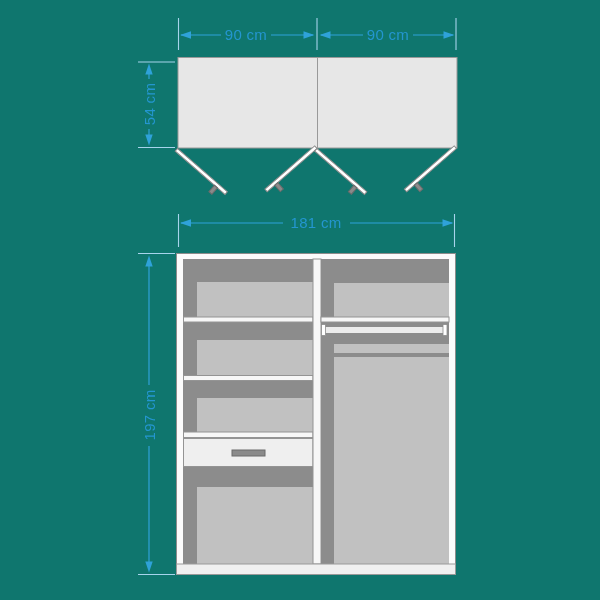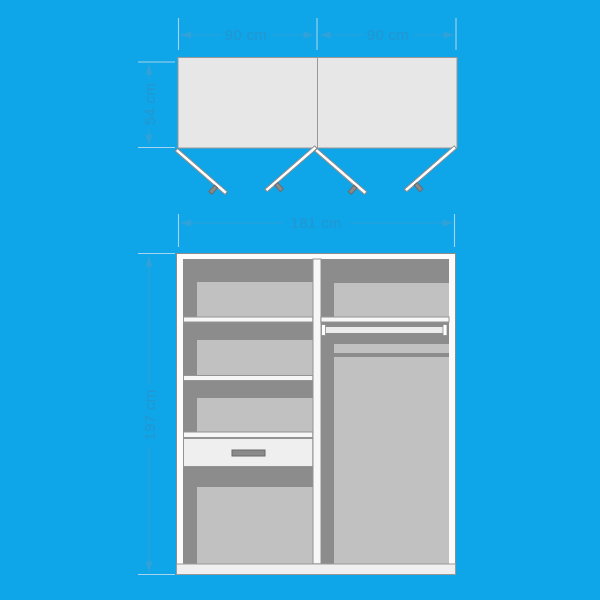--- a/index.html
+++ b/index.html
@@ -1,16 +1,16 @@
 <!DOCTYPE html>
 <html><head>
 <meta charset="utf-8">
 <style>
   html,body{margin:0;padding:0;background:#ffffff;}
-  .canvas{position:relative;width:600px;height:600px;background:#0ea5e9;overflow:hidden;
+  .canvas{position:relative;width:600px;height:600px;background:#0f766e;overflow:hidden;
           font-family:"Liberation Sans",sans-serif;}
   svg{display:block}
   .dim-line{stroke:#2fa2d9;stroke-width:1.2;fill:none;}
   .ext-line{stroke:#a7d4ec;stroke-width:1.1;fill:none;}
   .arrow{fill:#2fa2d9;stroke:none;}
   .dim-label{fill:#2496d0;font-size:15px;font-weight:400;letter-spacing:.3px;}
   .outline{stroke:#999999;stroke-width:1;}
   .cab-top{fill:#e7e7e7;}
   .dark{fill:#8c8c8c;}
   .panel{fill:#c1c1c1;}

